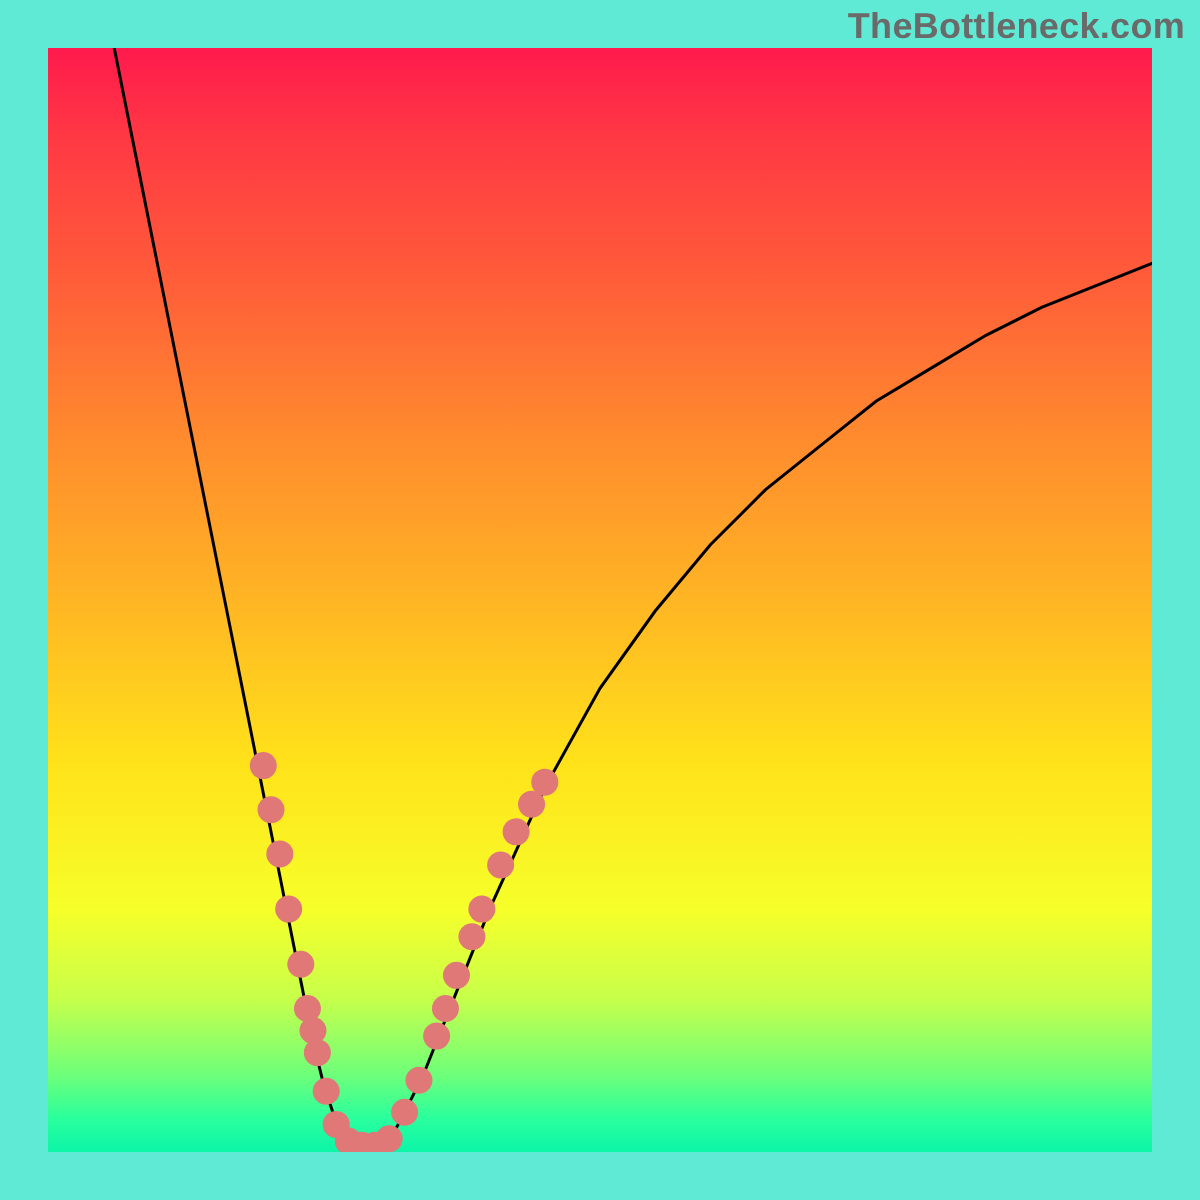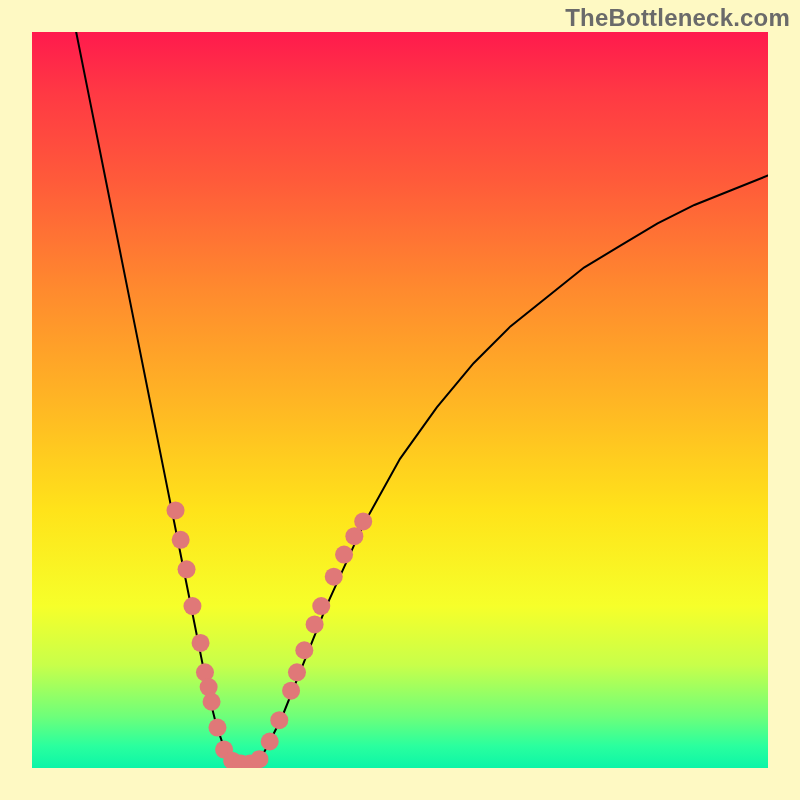--- a/index.html
+++ b/index.html
@@ -9,21 +9,21 @@
     height: 800px;
     overflow: hidden;
     background: #000;
   }
   .frame {
     position: absolute;
     left: 0;
     top: 0;
     width: 800px;
     height: 800px;
-    background: #fef9c3;
+    background: #5eead4;
   }
   .plot {
     position: absolute;
     left: 32px;
     top: 32px;
     width: 736px;
     height: 736px;
     background: linear-gradient(to bottom,
       #ff1a4d 0%,
       #ff3844 8%,

